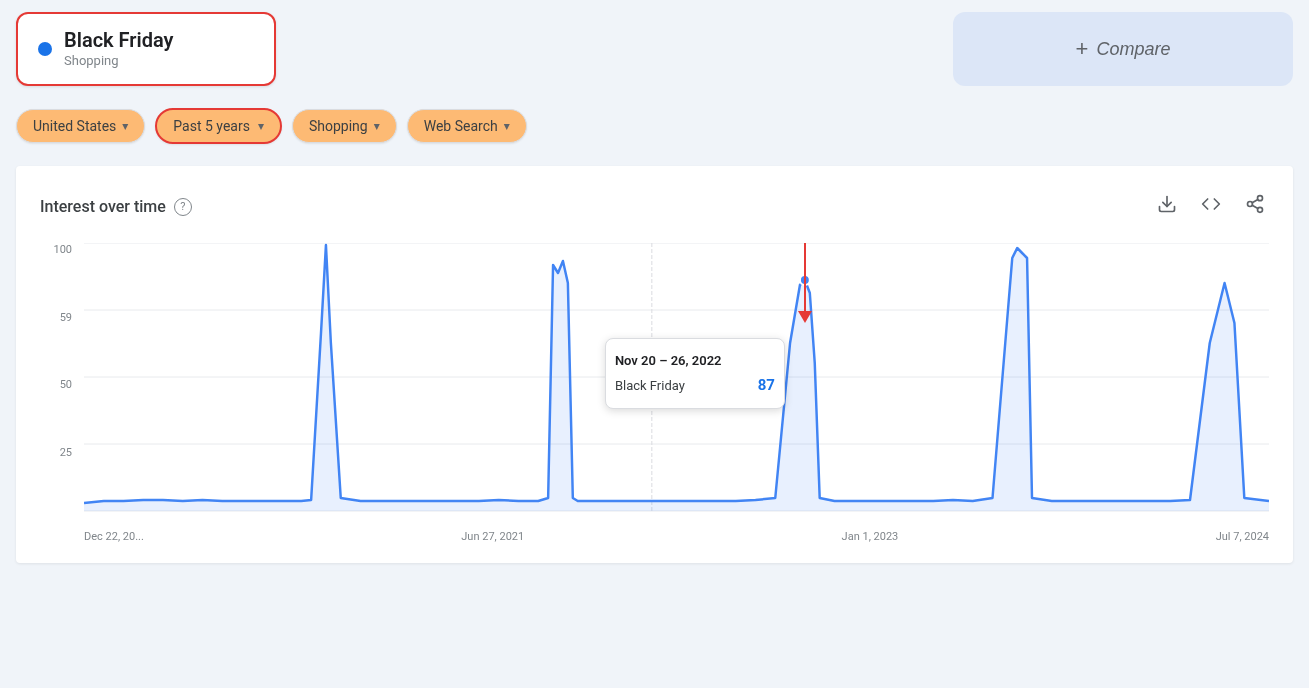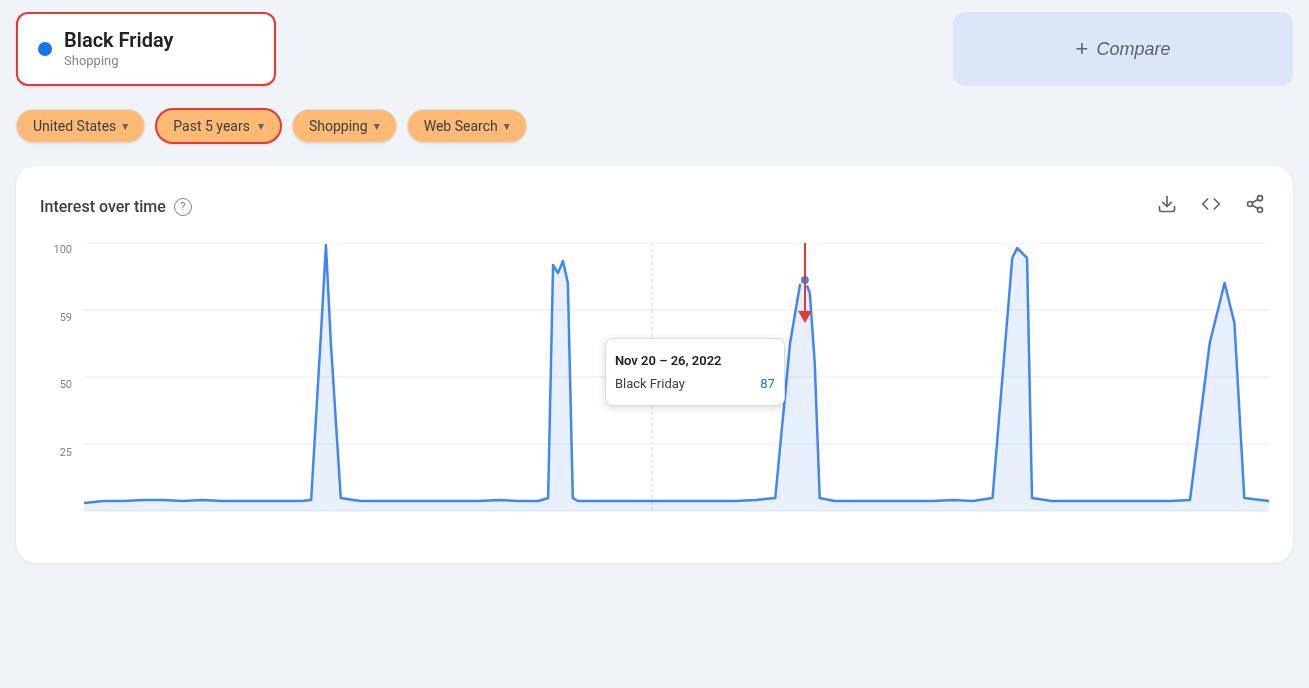--- a/index.html
+++ b/index.html
@@ -107,21 +107,21 @@
       gap: 8px;
     }
 
     .filter-dropdown .chevron {
       font-size: 12px;
       color: #5f6368;
     }
 
     .chart-section {
       background: white;
-      border-radius: 20px;
+      border-radius: 4px;
       margin: 12px 16px;
       padding: 24px 24px 20px 24px;
       box-shadow: 0 1px 3px rgba(0,0,0,0.08);
       position: relative;
     }
 
     .chart-header {
       display: flex;
       align-items: center;
       justify-content: space-between;
@@ -241,23 +241,23 @@
       justify-content: space-between;
       gap: 20px;
     }
 
     .tooltip-term {
       font-size: 13px;
       color: #3c4043;
     }
 
     .tooltip-value {
-      font-size: 13px;
+      font-size: 15px;
       color: #1a73e8;
-      font-weight: 400;
+      font-weight: 700;
     }
 
     
     .red-arrow {
       position: absolute;
       display: flex;
       flex-direction: column;
       align-items: center;
       z-index: 5;
     }
@@ -425,14 +425,20 @@
       
       <div class="tooltip" style="position:absolute; left: calc(730/1200 * 100% - 200px); top: 95px;">
         <div class="tooltip-date">Nov 20 – 26, 2022</div>
         <div class="tooltip-row">
           <span class="tooltip-term">Black Friday</span>
           <span class="tooltip-value">87</span>
         </div>
       </div>
     </div>
 
+    <div class="x-axis-labels">
+      <span class="x-label">Dec 22, 20...</span>
+      <span class="x-label">Jun 27, 2021</span>
+      <span class="x-label">Jan 1, 2023</span>
+      <span class="x-label">Jul 7, 2024</span>
+    </div>
   </div>
 </div>
 
 </body></html>

